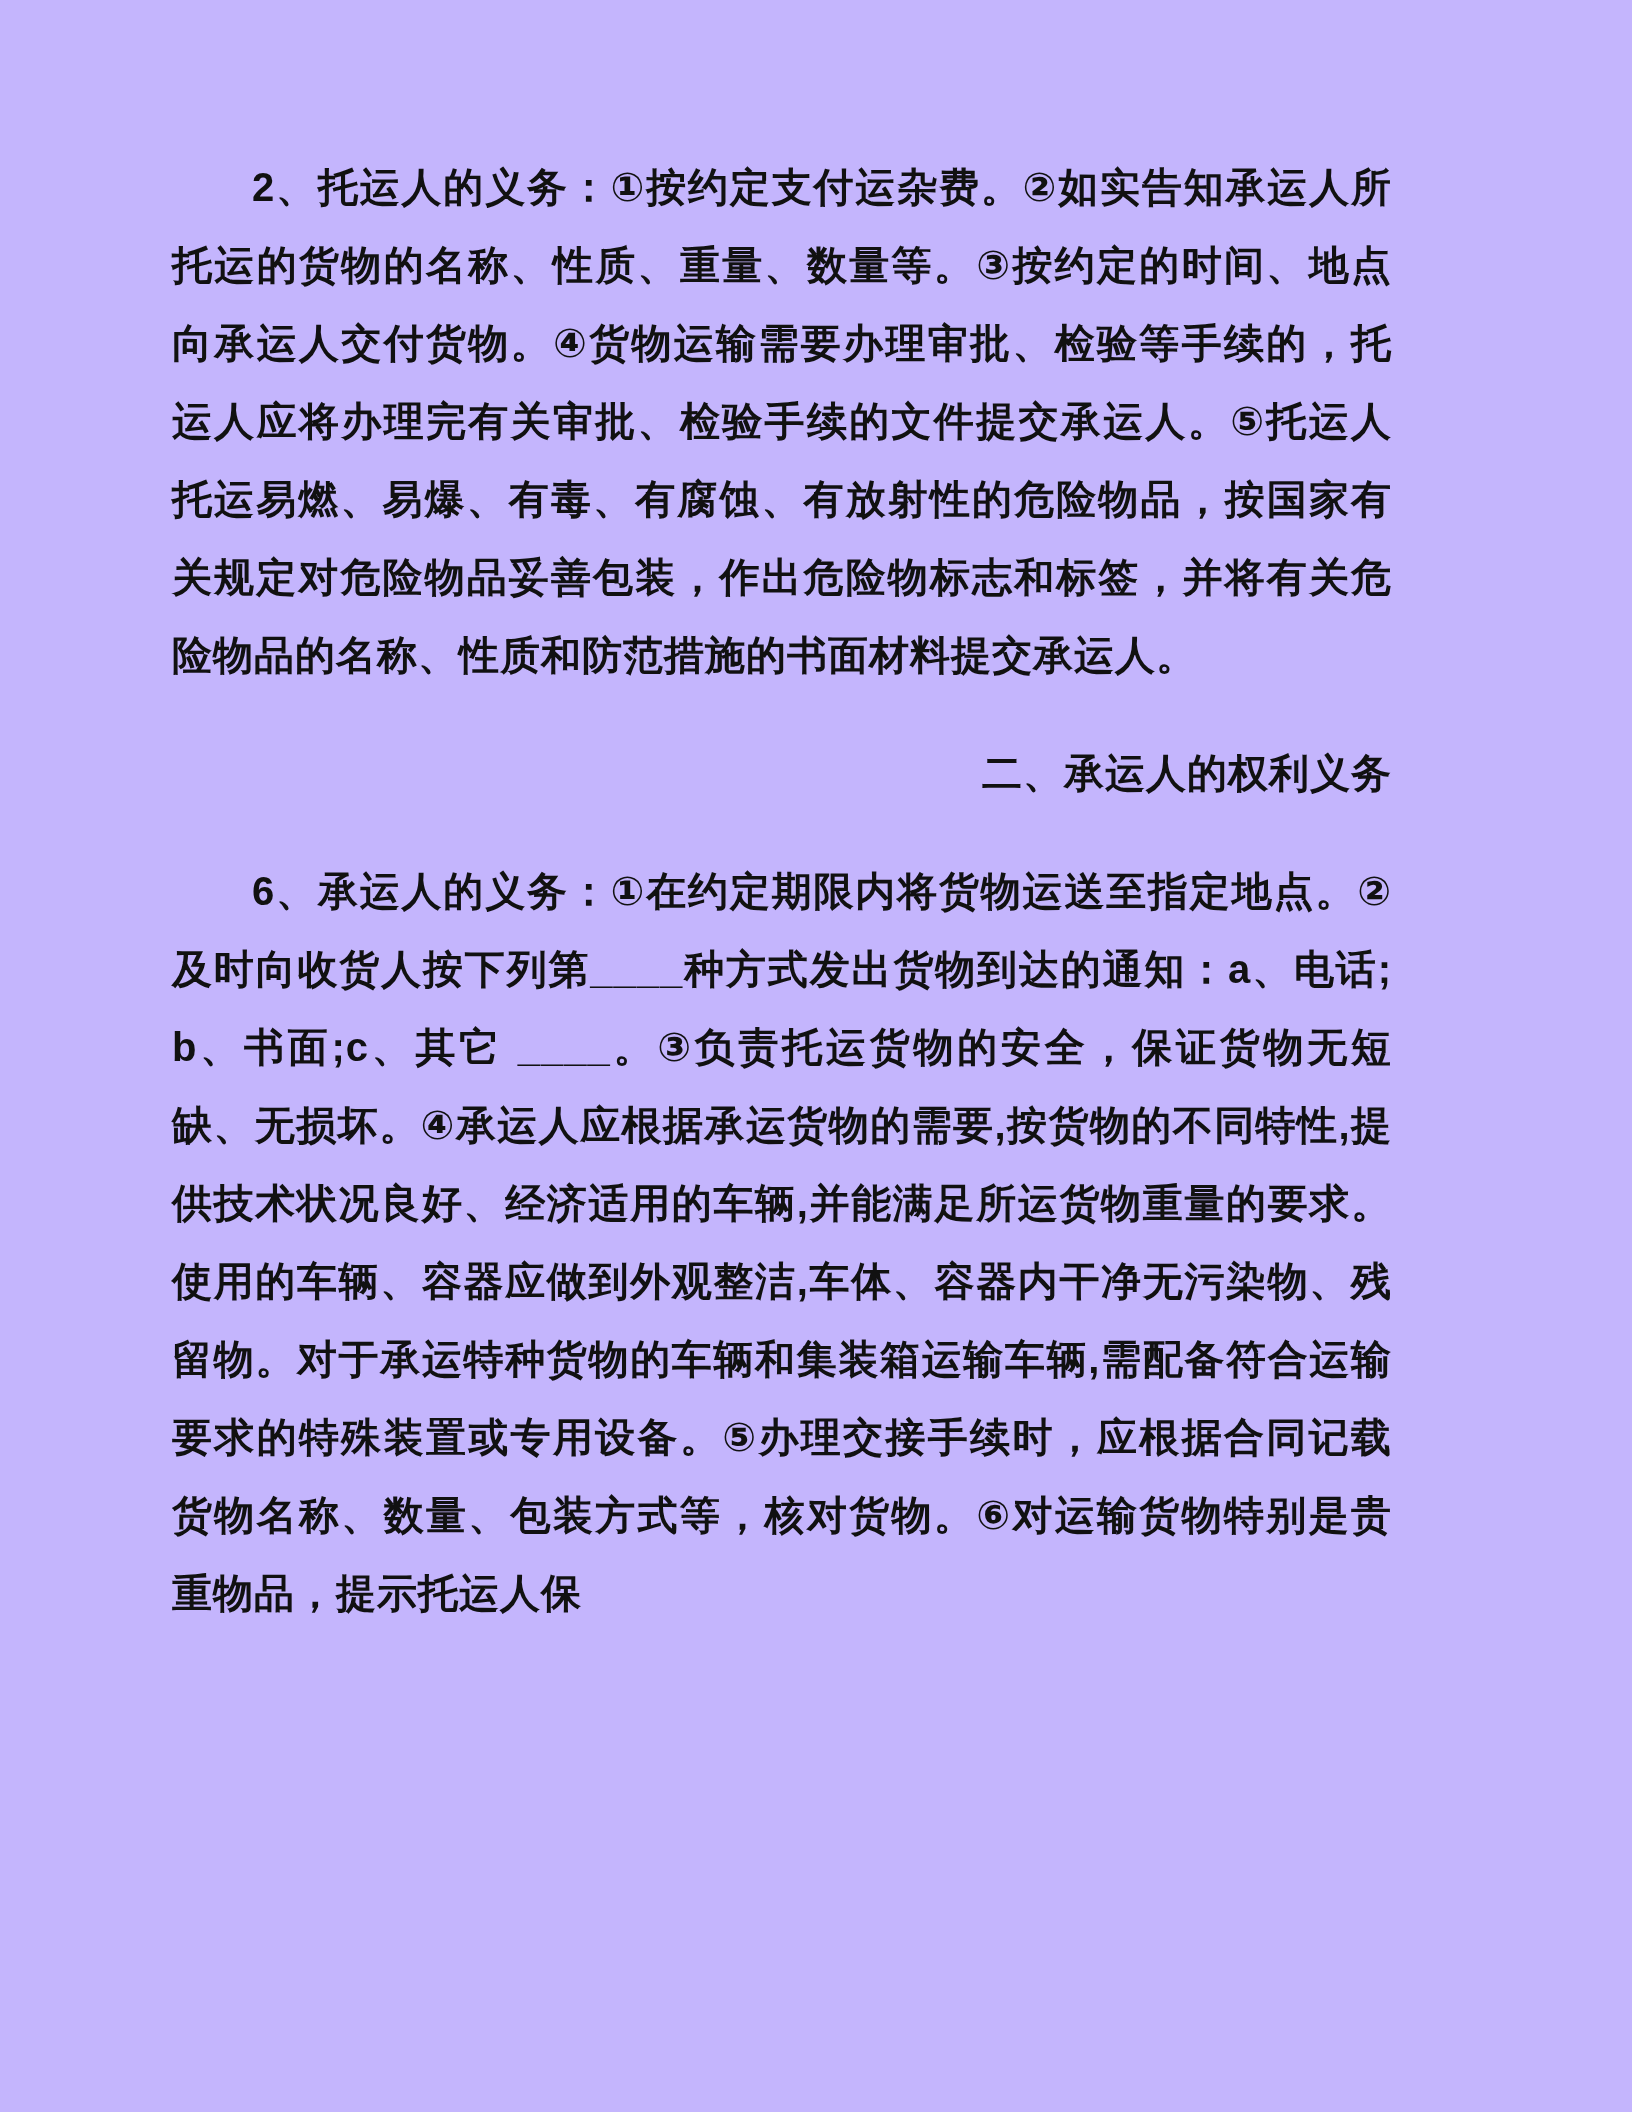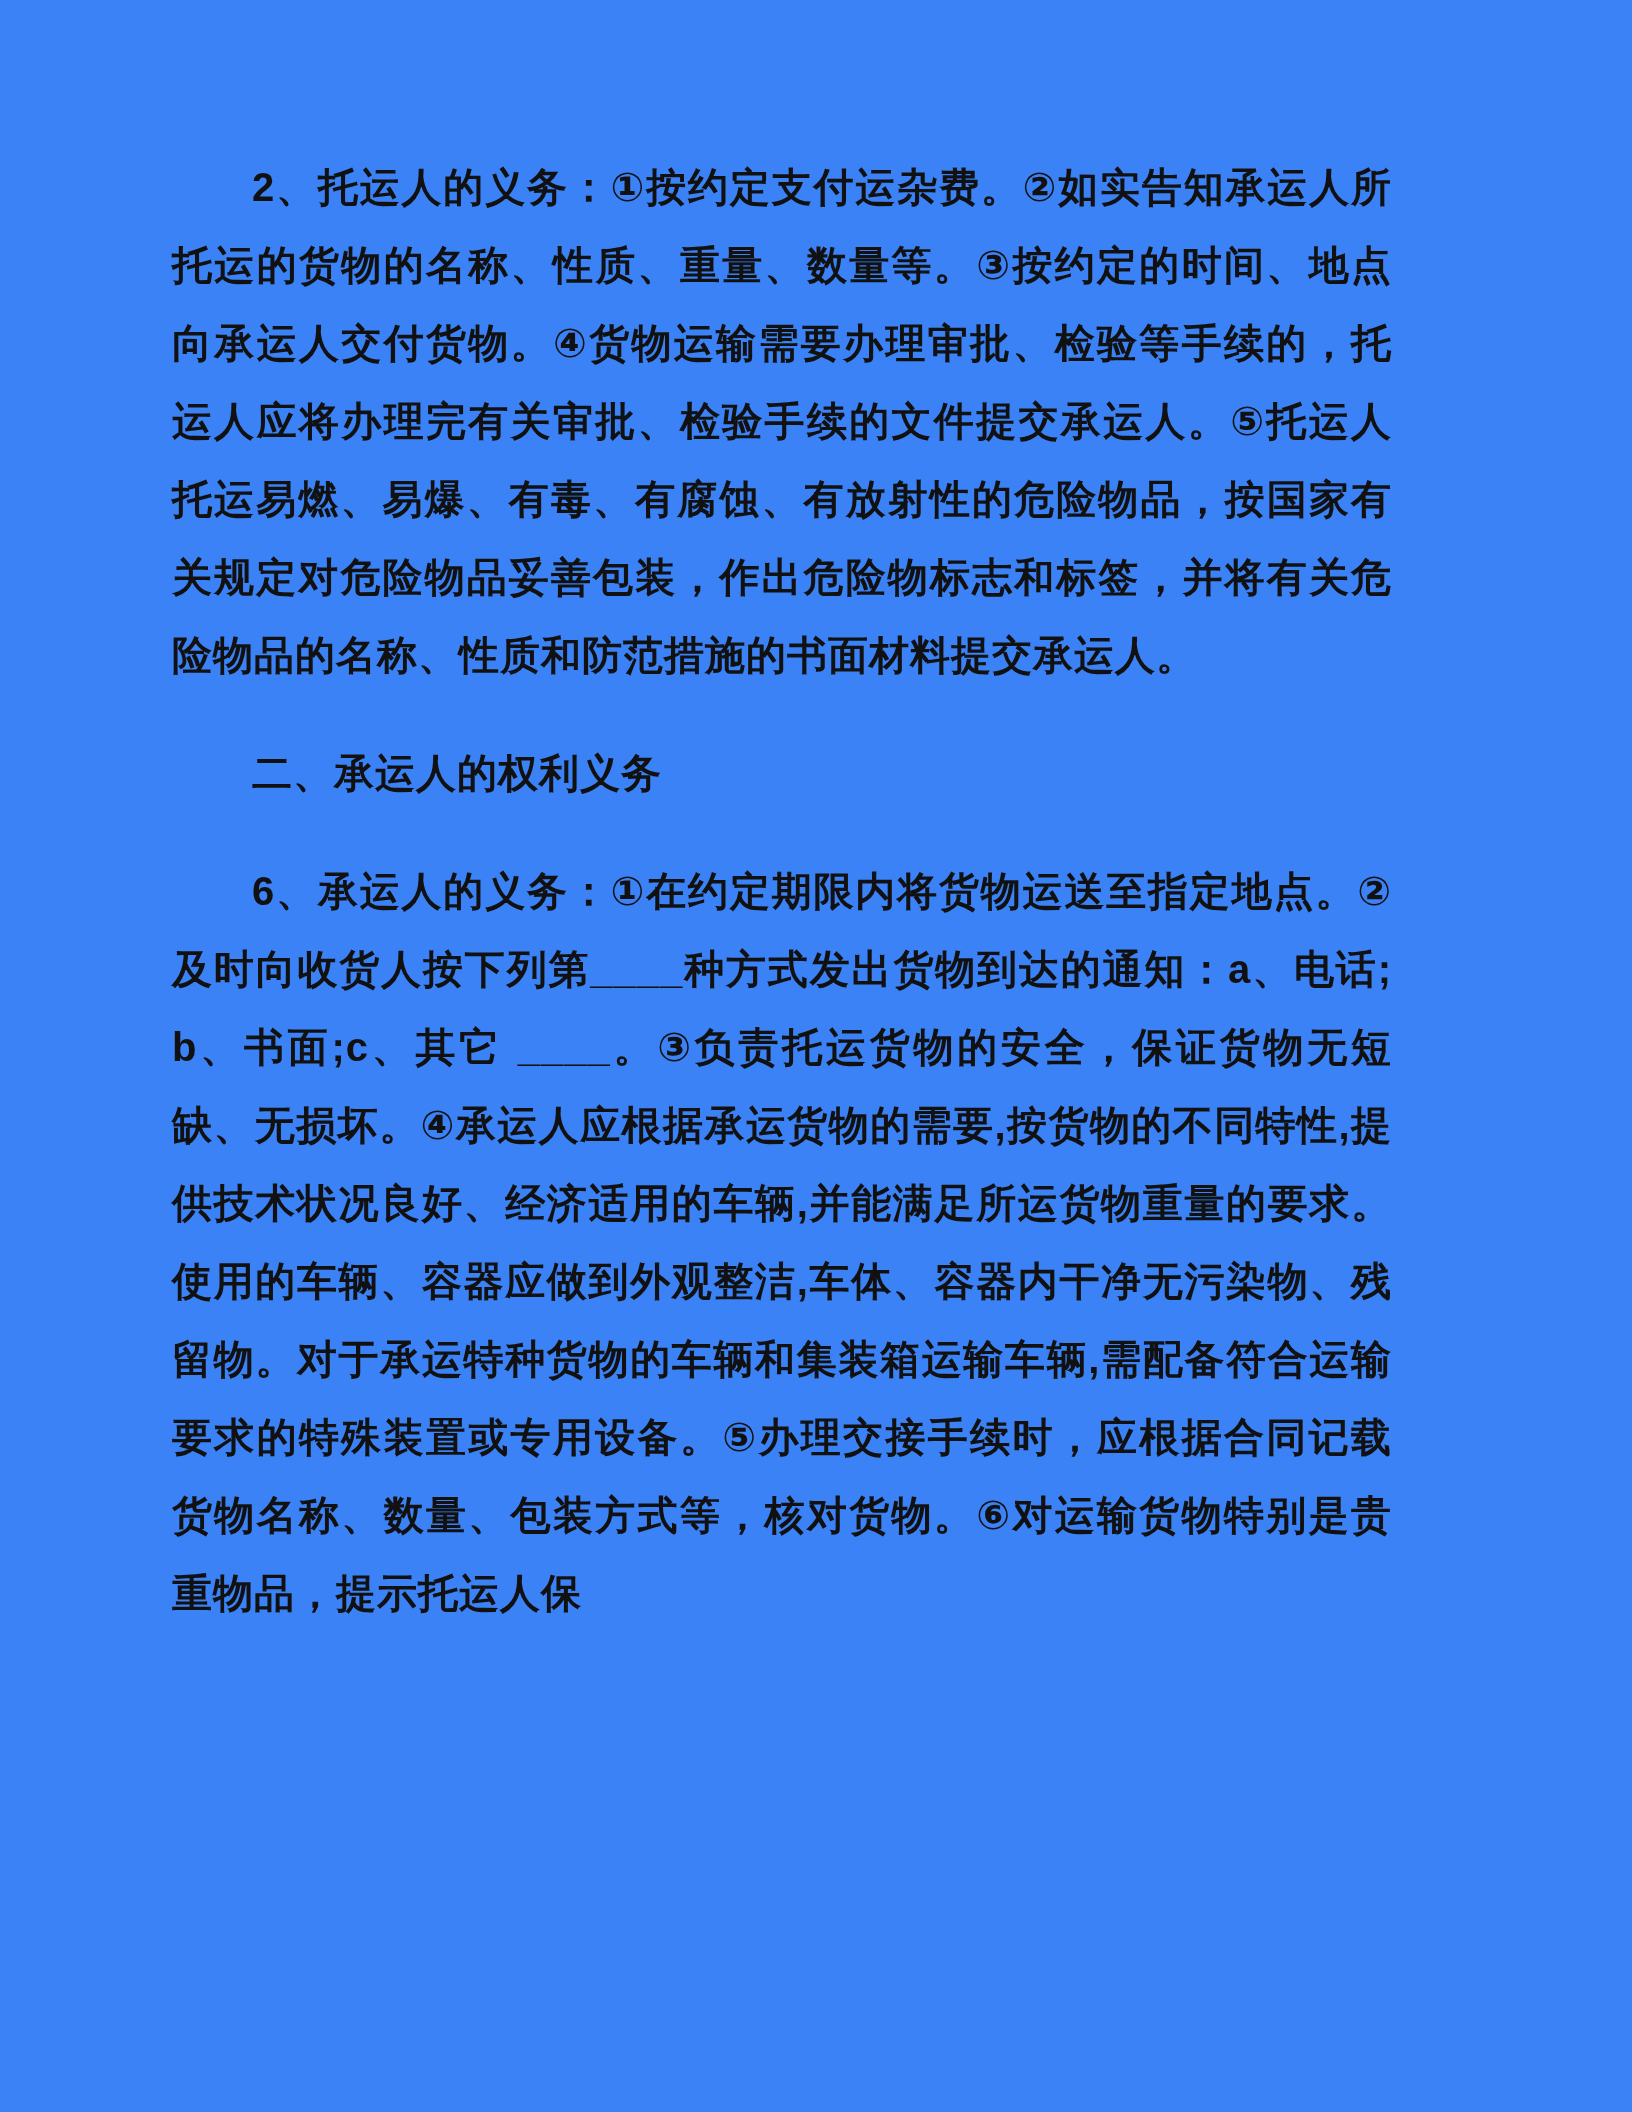--- a/index.html
+++ b/index.html
@@ -9,39 +9,39 @@
   }
   body {
     font-family: "Liberation Sans", "DejaVu Sans", sans-serif;
     color: #111111;
   }
   .page {
     position: relative;
     width: 1632px;
     height: 2112px;
     margin: 0 auto;
-    background: #3b82f6;
+    background: #c4b5fd;
     box-sizing: border-box;
     padding: 148px 240px 120px 172px;
     overflow: hidden;
   }
   .para {
     font-size: 40px;
     line-height: 78px;
     font-weight: 600;
     letter-spacing: 1px;
     text-align: justify;
     text-justify: inter-ideograph;
     text-indent: 2em;
     margin: 0 0 40px 0;
     word-break: break-all;
     color: #111111;
   }
   .para.heading {
-    text-align: left;
+    text-align: right;
     margin: 8px 0 40px 0;
   }
 </style>
 </head>
 <body>
 
 <div class="page">
   <p class="para">2、托运人的义务：①按约定支付运杂费。②如实告知承运人所托运的货物的名称、性质、重量、数量等。③按约定的时间、地点向承运人交付货物。④货物运输需要办理审批、检验等手续的，托运人应将办理完有关审批、检验手续的文件提交承运人。⑤托运人托运易燃、易爆、有毒、有腐蚀、有放射性的危险物品，按国家有关规定对危险物品妥善包装，作出危险物标志和标签，并将有关危险物品的名称、性质和防范措施的书面材料提交承运人。</p>
 
   <p class="para heading">二、承运人的权利义务</p>

